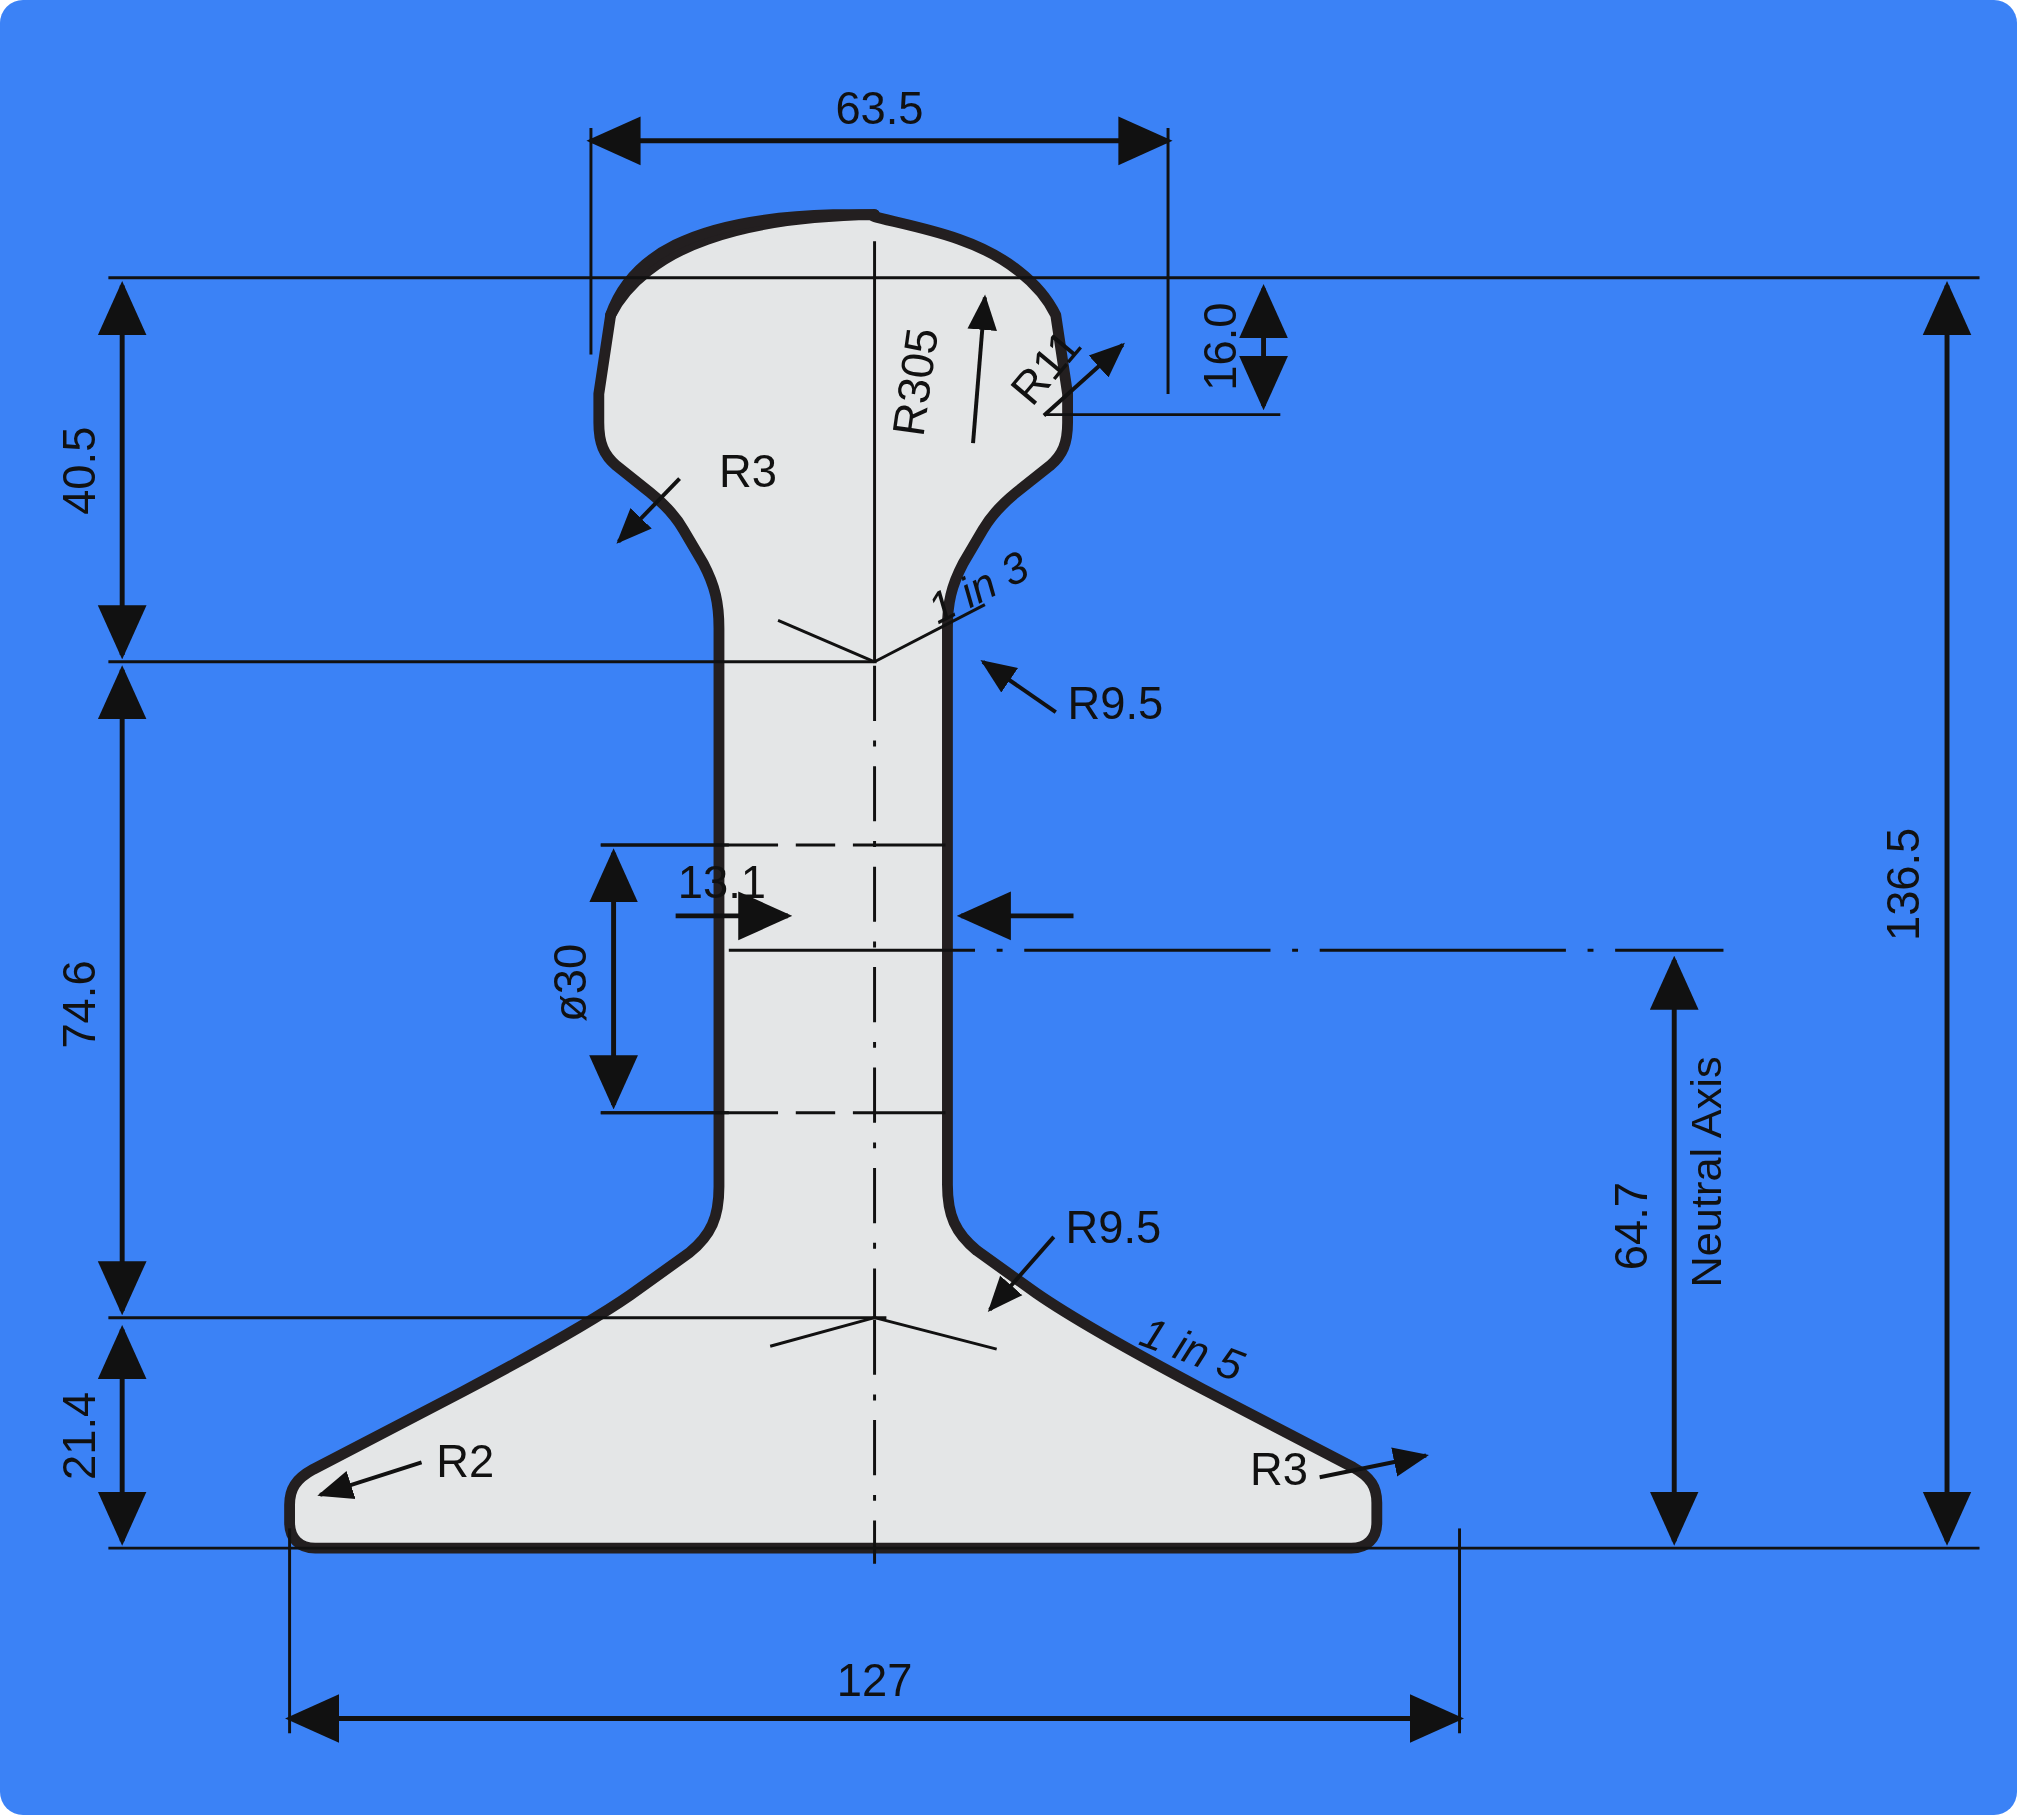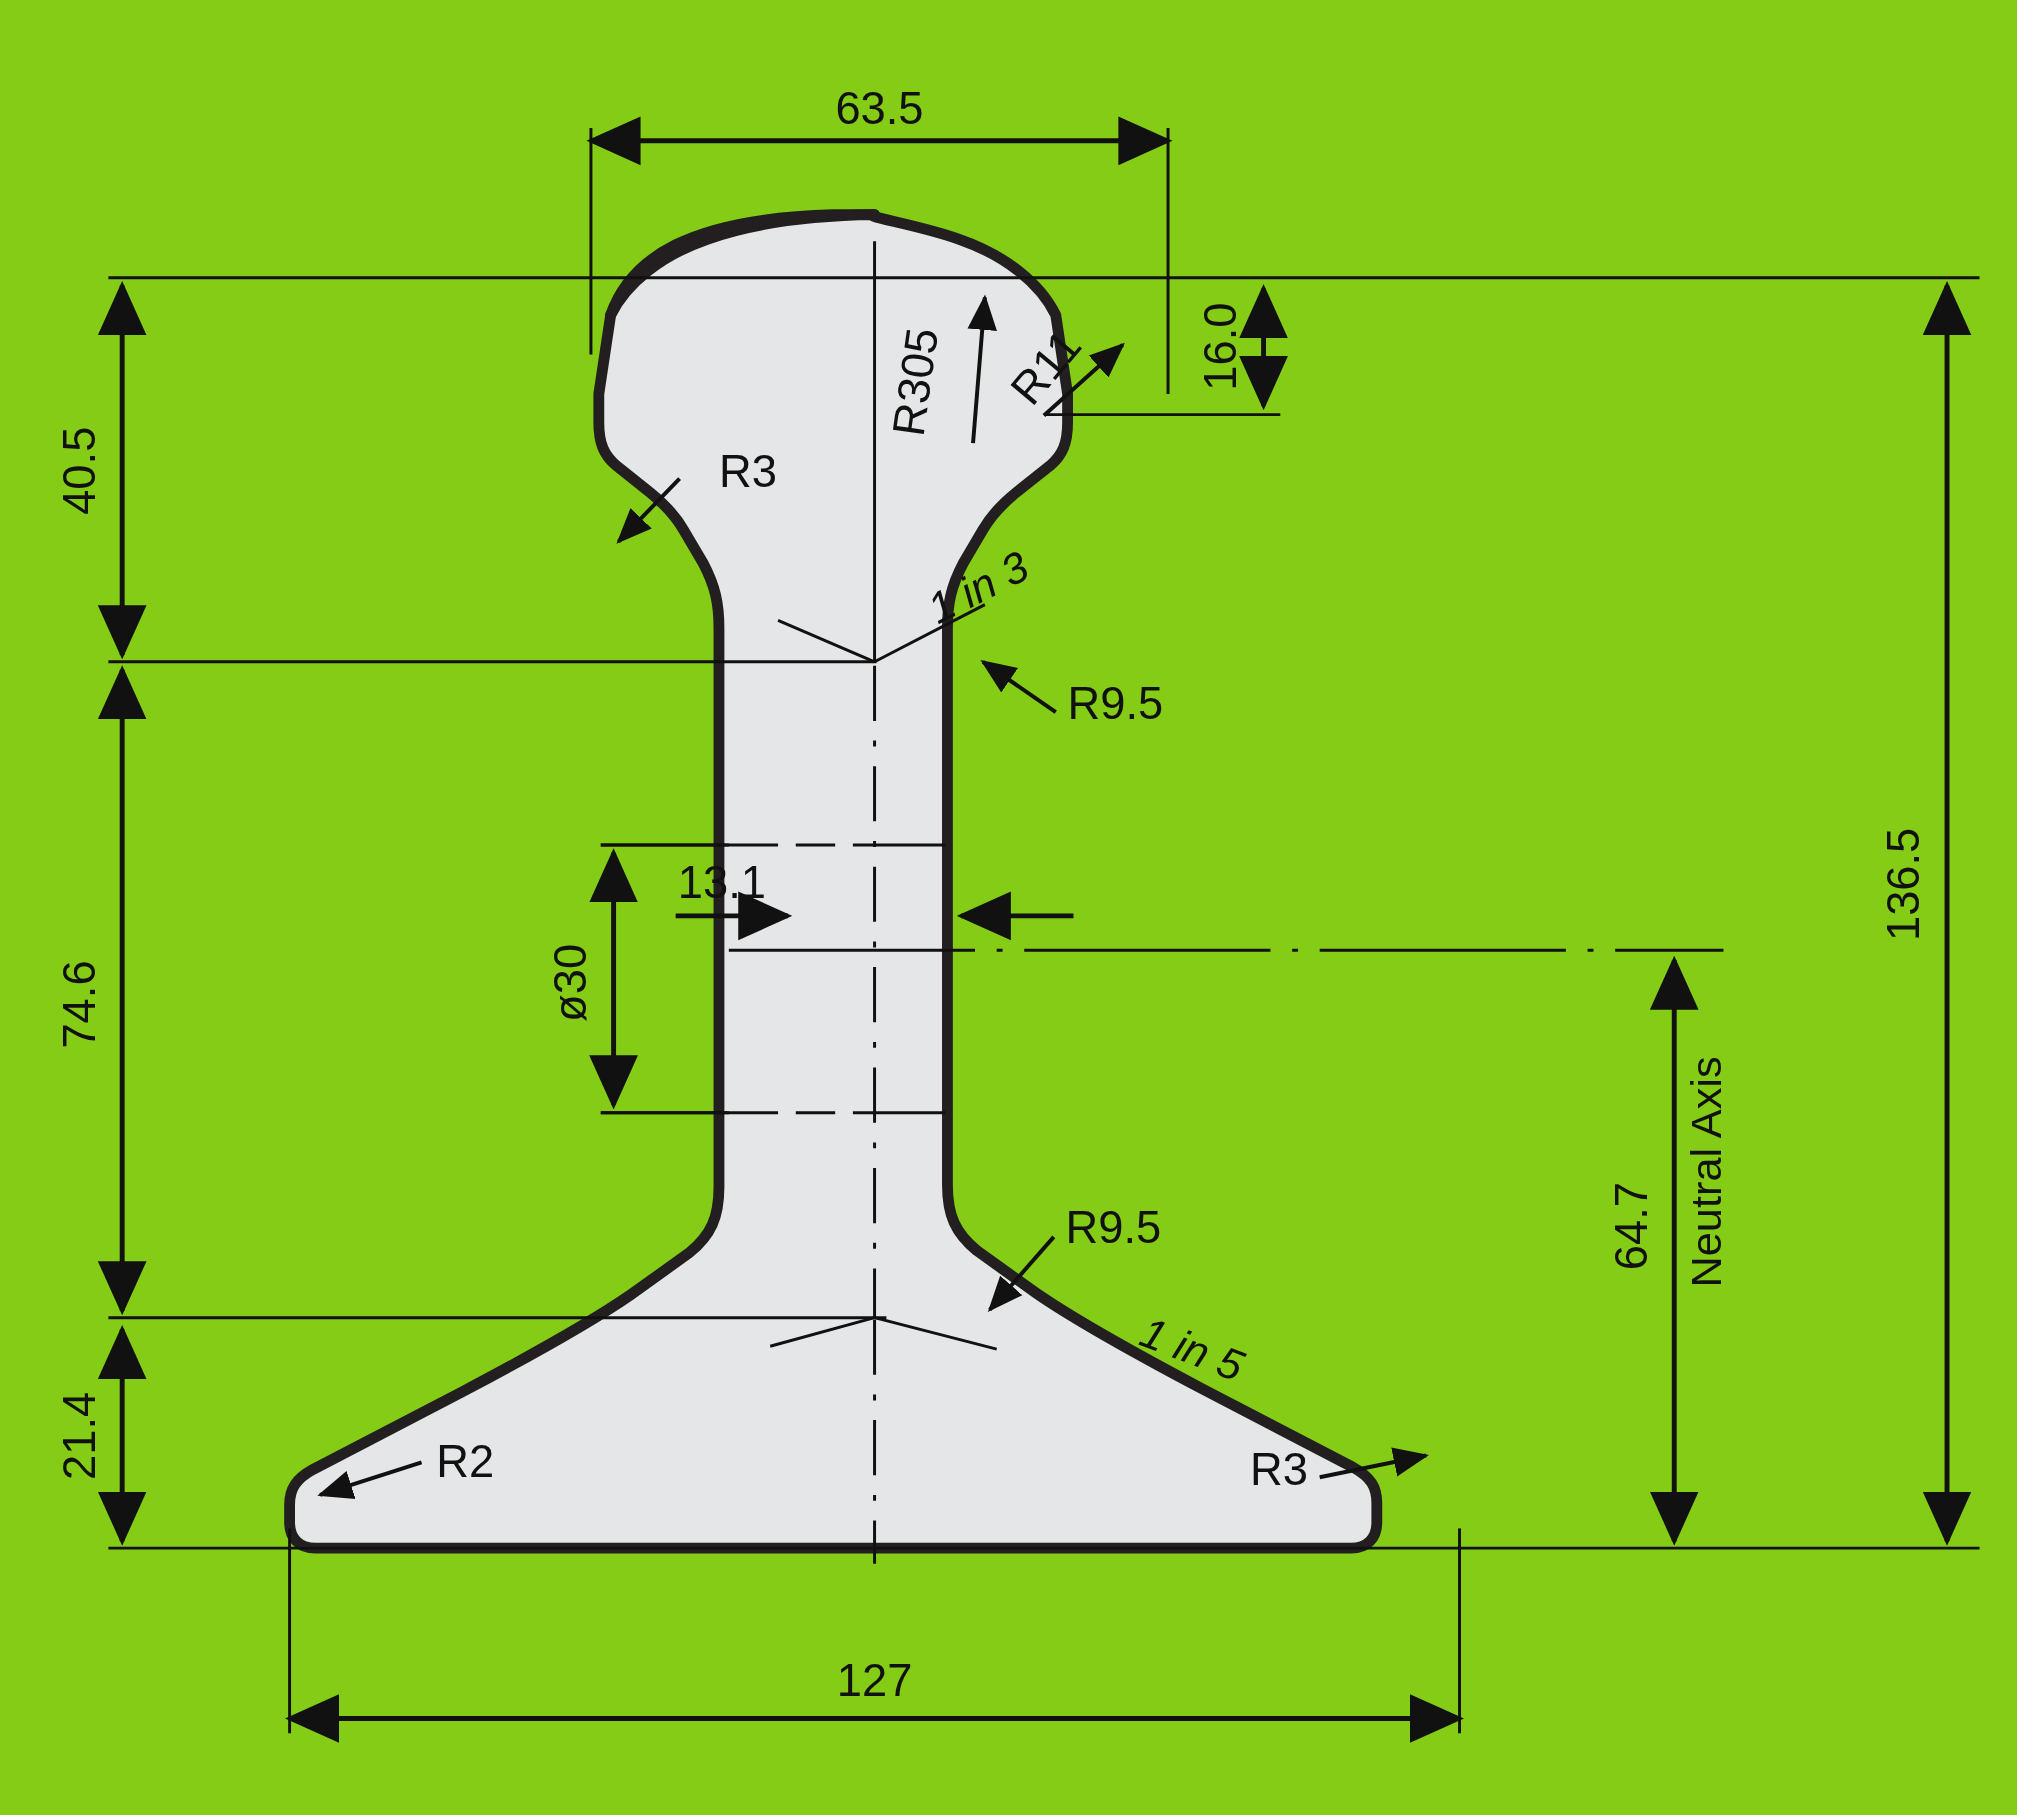--- a/index.html
+++ b/index.html
@@ -7,22 +7,23 @@
     padding: 0;
     background: #ffffff;
   }
   body {
     font-family: "Liberation Sans", sans-serif;
   }
   #stage {
     position: relative;
     width: 2017px;
     height: 1815px;
-    background: #84cc16;
+    background: #3b82f6;
     overflow: hidden;
+    border-radius: 23px;
   }
   svg.drawing {
     position: absolute;
     left: 0;
     top: 0;
     width: 2017px;
     height: 1815px;
     display: block;
   }
   .dimtext {

